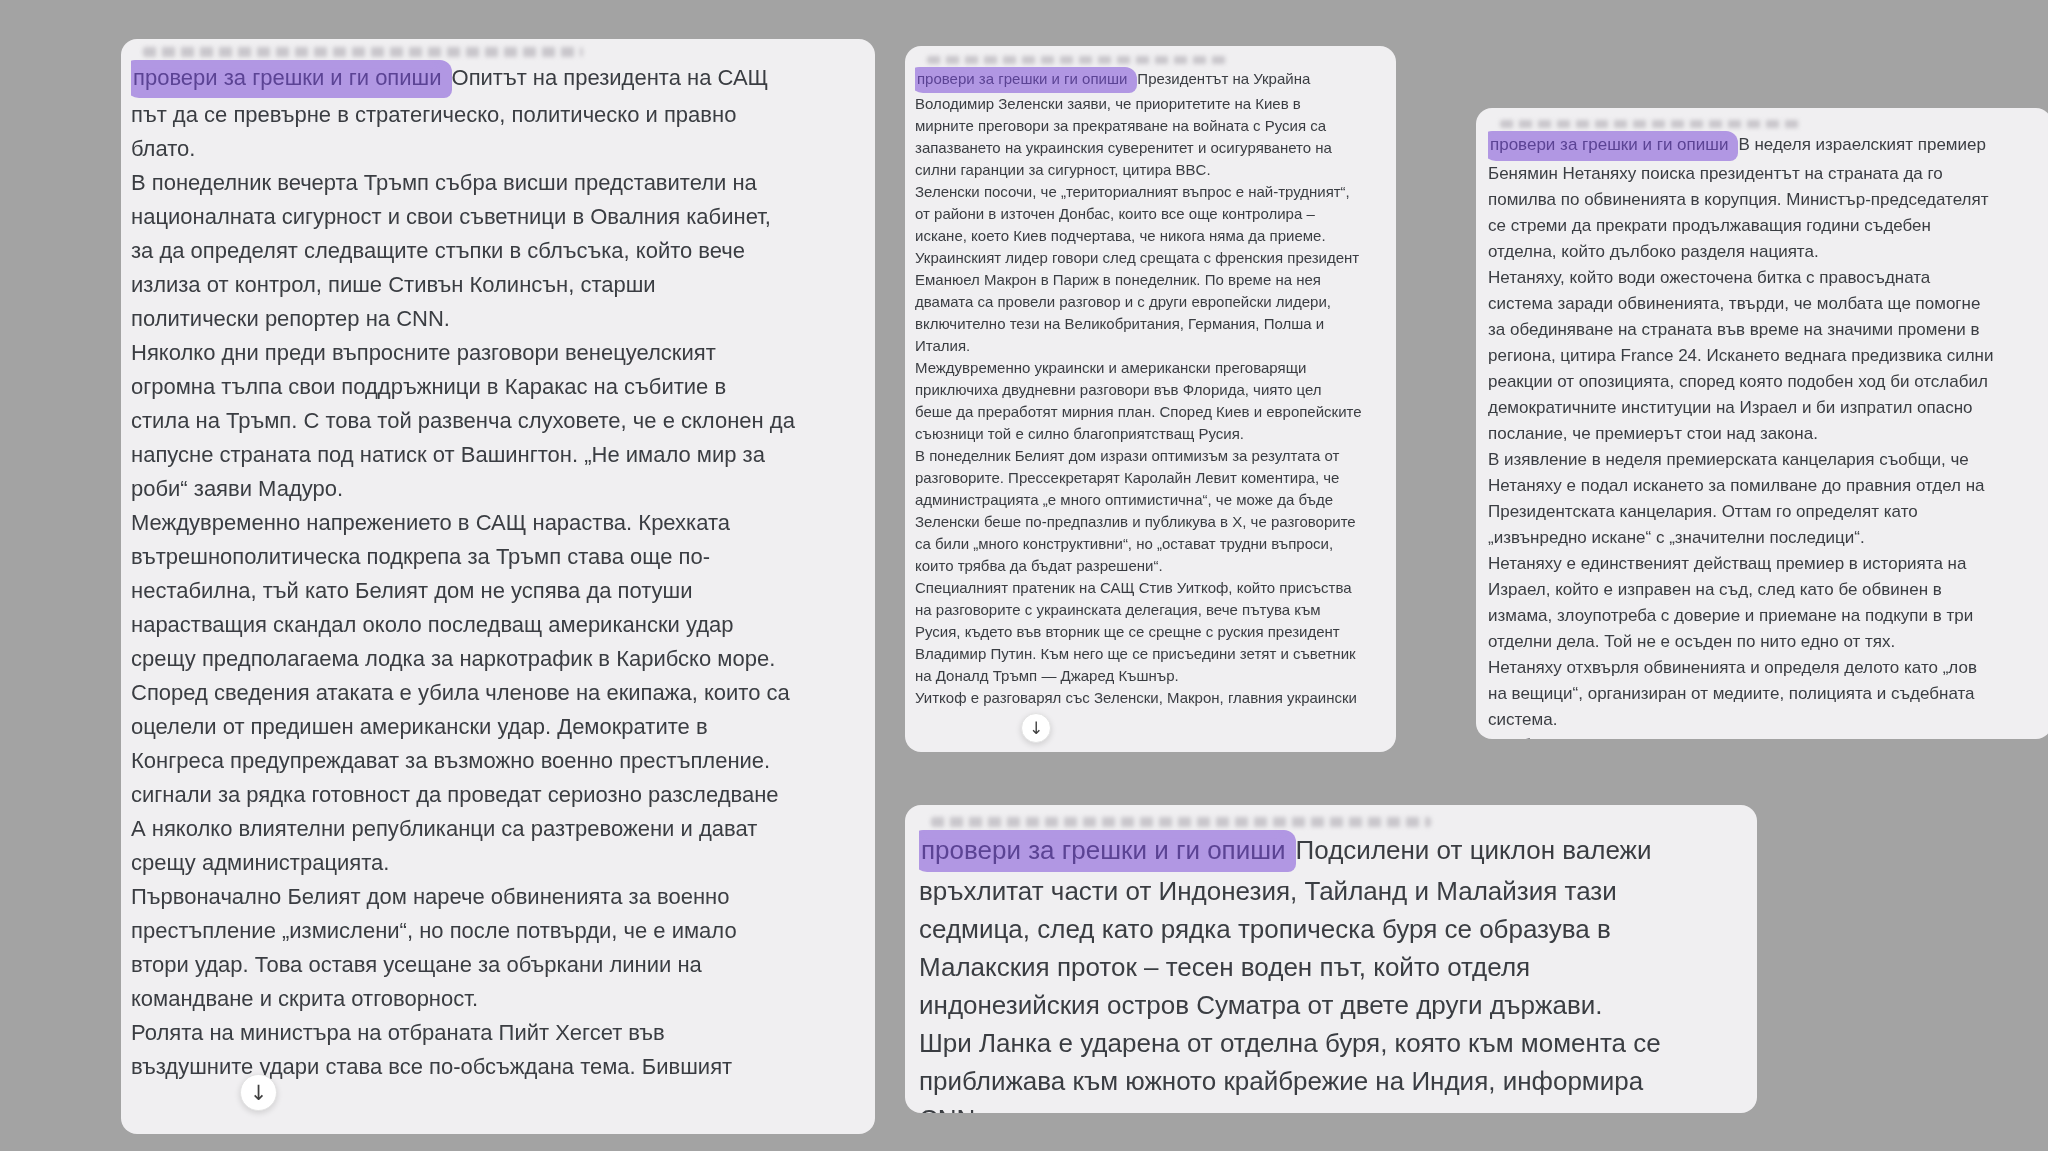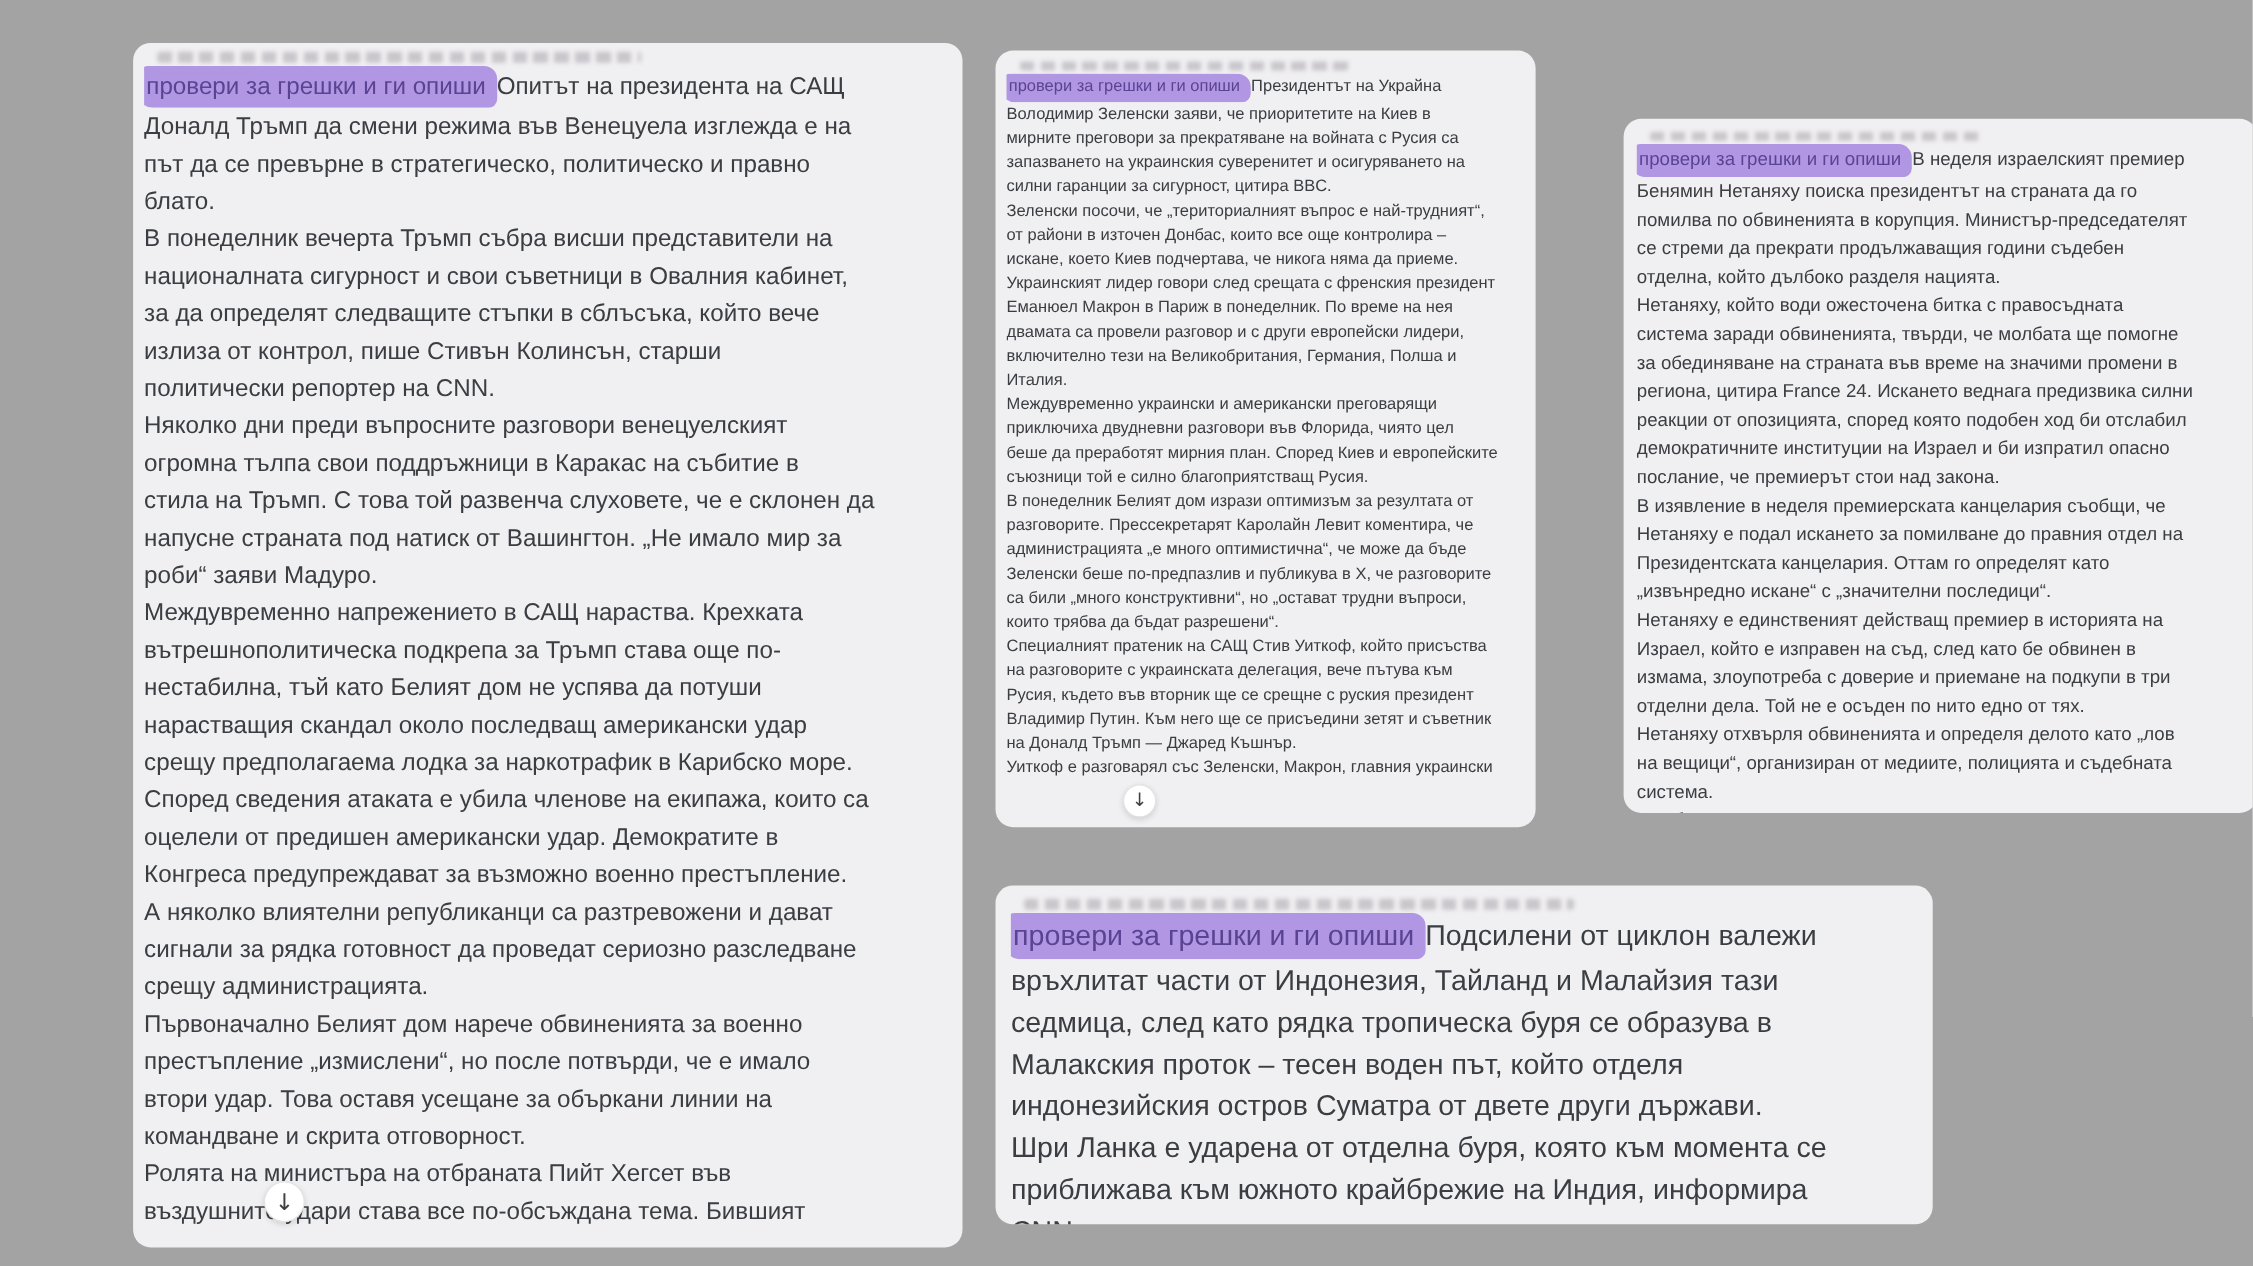--- a/index.html
+++ b/index.html
@@ -63,43 +63,42 @@
 
 <div id="screen" style="background: #a3a3a3; color: rgb(58, 61, 66);">
 
   <section class="card card1" style="background: rgb(240, 239, 241);">
     <div class="inner">
       <div class="smudge"></div>
       <div class="line">
         <span class="hl" style="background: rgb(177, 151, 227); color: rgb(91, 67, 148);">провери за грешки и ги опиши</span><span>Опитът на президента на САЩ</span>
       </div>
       <div>
-          <div class="line">Доналд Тръмп да смени режима във Венецуела изглежда е на</div>
           <div class="line">път да се превърне в стратегическо, политическо и правно</div>
           <div class="line">блато.</div>
           <div class="line">В понеделник вечерта Тръмп събра висши представители на</div>
           <div class="line">националната сигурност и свои съветници в Овалния кабинет,</div>
           <div class="line">за да определят следващите стъпки в сблъсъка, който вече</div>
           <div class="line">излиза от контрол, пише Стивън Колинсън, старши</div>
           <div class="line">политически репортер на CNN.</div>
           <div class="line">Няколко дни преди въпросните разговори венецуелският</div>
           <div class="line">огромна тълпа свои поддръжници в Каракас на събитие в</div>
           <div class="line">стила на Тръмп. С това той развенча слуховете, че е склонен да</div>
           <div class="line">напусне страната под натиск от Вашингтон. „Не имало мир за</div>
           <div class="line">роби“ заяви Мадуро.</div>
           <div class="line">Междувременно напрежението в САЩ нараства. Крехката</div>
           <div class="line">вътрешнополитическа подкрепа за Тръмп става още по-</div>
           <div class="line">нестабилна, тъй като Белият дом не успява да потуши</div>
           <div class="line">нарастващия скандал около последващ американски удар</div>
           <div class="line">срещу предполагаема лодка за наркотрафик в Карибско море.</div>
           <div class="line">Според сведения атаката е убила членове на екипажа, които са</div>
           <div class="line">оцелели от предишен американски удар. Демократите в</div>
           <div class="line">Конгреса предупреждават за възможно военно престъпление.</div>
+          <div class="line">сигнали за рядка готовност да проведат сериозно разследване</div>
           <div class="line">А няколко влиятелни републиканци са разтревожени и дават</div>
-          <div class="line">сигнали за рядка готовност да проведат сериозно разследване</div>
           <div class="line">срещу администрацията.</div>
           <div class="line">Първоначално Белият дом  нарече обвиненията за военно</div>
           <div class="line">престъпление „измислени“, но после потвърди, че е имало</div>
           <div class="line">втори удар. Това оставя усещане за объркани линии на</div>
           <div class="line">командване и скрита отговорност.</div>
           <div class="line">Ролята на министъра на отбраната Пийт Хегсет във</div>
           <div class="line">въздушните удари става все по-обсъждана тема. Бившият</div>
         </div>
     </div>
     <button class="scroll-btn b1">

